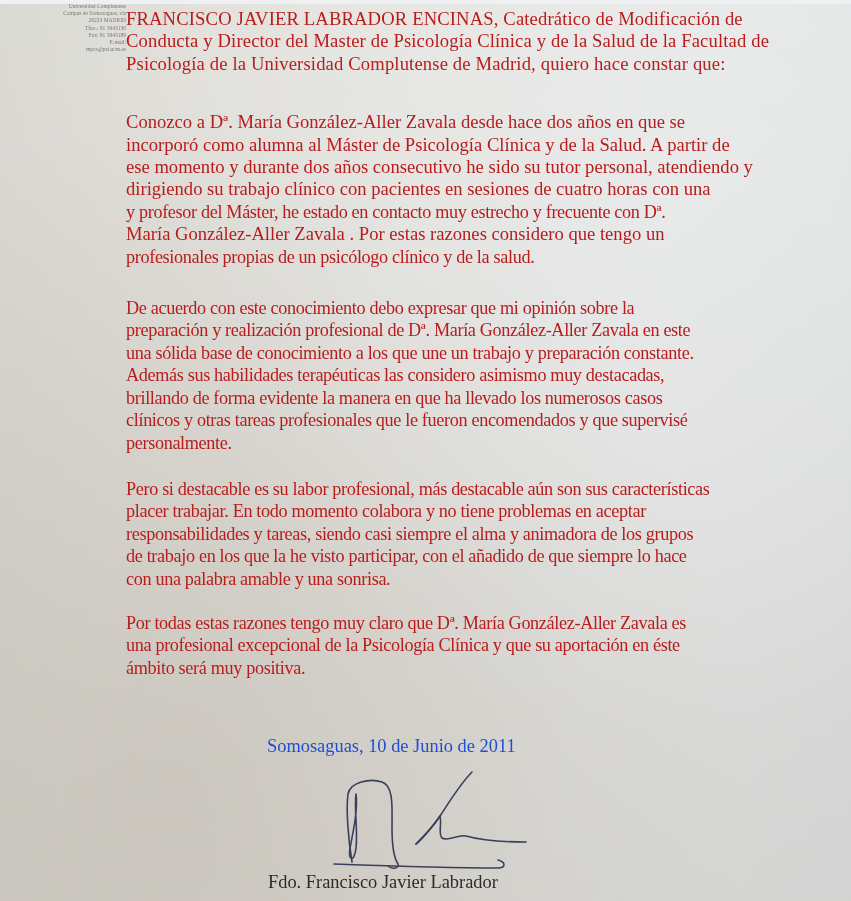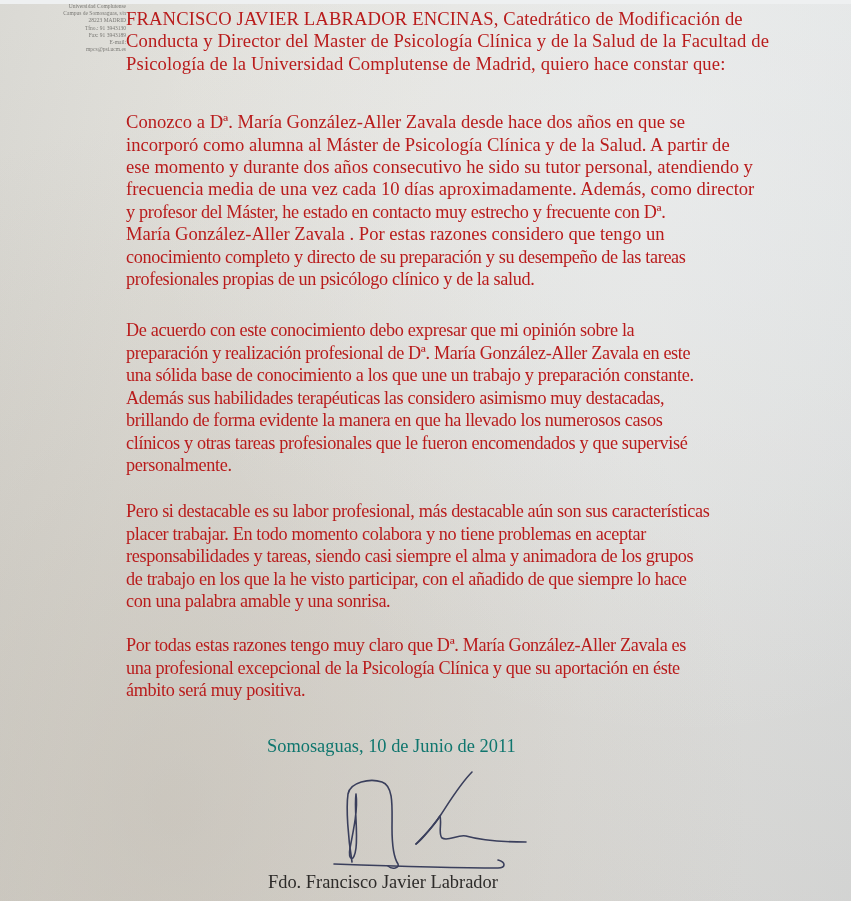--- a/index.html
+++ b/index.html
@@ -62,21 +62,21 @@
     .para.p2 { margin-top: 29px; }
     .para.p3 { margin-top: 24px; }
     .para.p4 { margin-top: 22px; }
     .condensed { letter-spacing: -0.35px; font-size: 18.2px; }
     .date {
       position: absolute;
       left: 267px;
       top: 736px;
       font-size: 18.4px;
       white-space: nowrap;
-      color: #0f766e;
+      color: #1d4ed8;
     }
     .signature {
       position: absolute;
       left: 330px;
       top: 768px;
       width: 230px;
       height: 110px;
     }
     .closing {
       position: absolute;
@@ -107,24 +107,23 @@
   <div class="intro">
     <span class="line">FRANCISCO JAVIER LABRADOR ENCINAS, Catedrático de Modificación de</span>
     <span class="line">Conducta y Director del Master de Psicología Clínica y de la Salud de la Facultad de</span>
     <span class="line">Psicología de la Universidad Complutense de Madrid,  quiero hace constar que:</span>
   </div>
 
   <div class="para p1">
     <span class="line">Conozco a Dª. María González-Aller Zavala  desde hace dos años en que se</span>
     <span class="line">incorporó como alumna al  Máster de Psicología Clínica y de la Salud. A partir de</span>
     <span class="line">ese momento y durante dos años consecutivo he sido su tutor personal, atendiendo y</span>
-    <span class="line">frecuencia media de una vez cada 10 días aproximadamente. Además, como director</span>
+    <span class="line">dirigiendo su trabajo clínico con pacientes  en sesiones de cuatro horas con una</span>
     <span class="line condensed">y  profesor del Máster, he estado en contacto muy estrecho y frecuente con Dª.</span>
     <span class="line">María González-Aller Zavala . Por estas razones considero que tengo un</span>
-    <span class="line condensed">conocimiento completo y directo de su preparación y su desempeño de las tareas</span>
     <span class="line condensed">profesionales propias de un psicólogo clínico y de la salud.</span>
   </div>
 
   <div class="para p2">
     <span class="line condensed">De acuerdo con este conocimiento debo expresar que mi opinión sobre la</span>
     <span class="line condensed">preparación y realización profesional de Dª. María González-Aller Zavala  en este</span>
     <span class="line condensed">una sólida base de conocimiento a los que une un trabajo y preparación constante.</span>
     <span class="line condensed">Además sus habilidades terapéuticas las considero asimismo muy destacadas,</span>
     <span class="line condensed">brillando de forma evidente la manera en que ha llevado los numerosos casos</span>
     <span class="line condensed">clínicos y otras tareas profesionales que le fueron encomendados y que supervisé</span>

